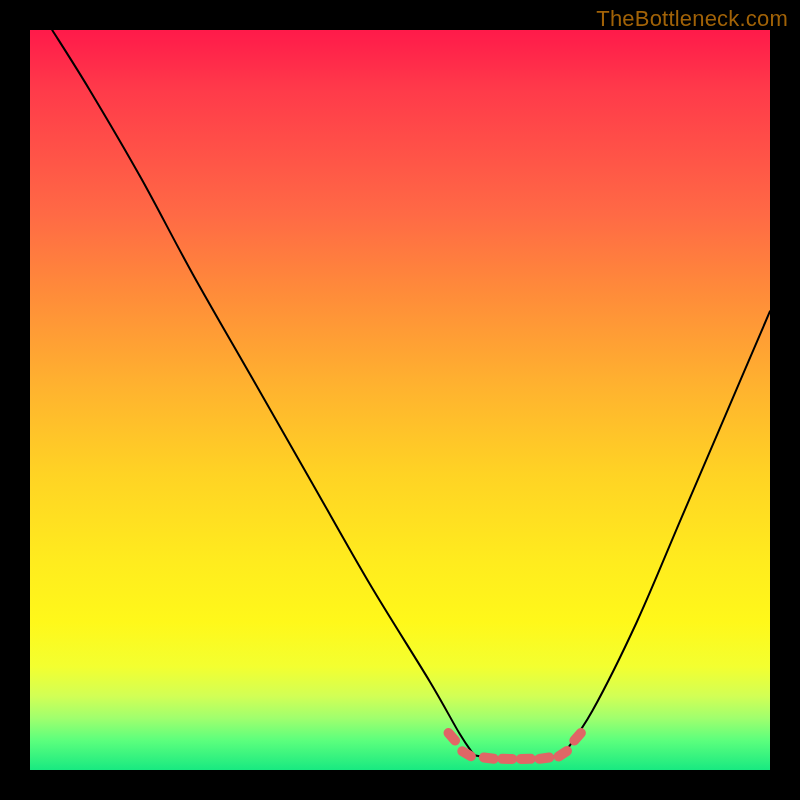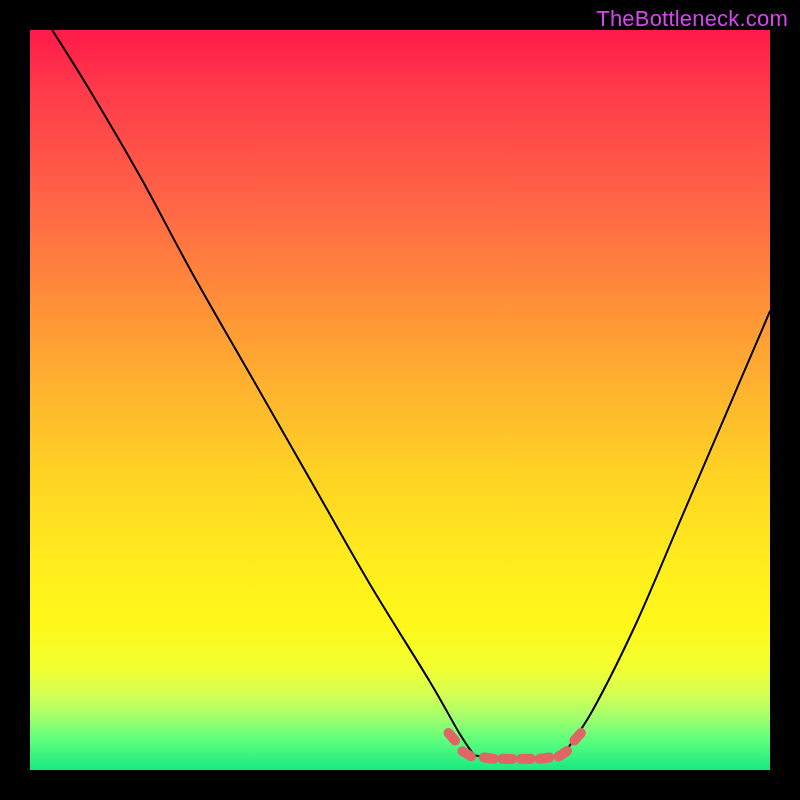--- a/index.html
+++ b/index.html
@@ -39,21 +39,21 @@
       #a0ff6e 93%,
       #5cff7d 96%,
       #18e981 100%);
   }
   .watermark {
     position: absolute;
     top: 6px;
     right: 12px;
     font-family: Arial, Helvetica, sans-serif;
     font-size: 22px;
-    color: #d946ef;
+    color: #a16207;
     letter-spacing: 0.2px;
     user-select: none;
   }
   svg.curves {
     position: absolute;
     left: 30px;
     top: 30px;
     width: 740px;
     height: 740px;
     overflow: visible;

